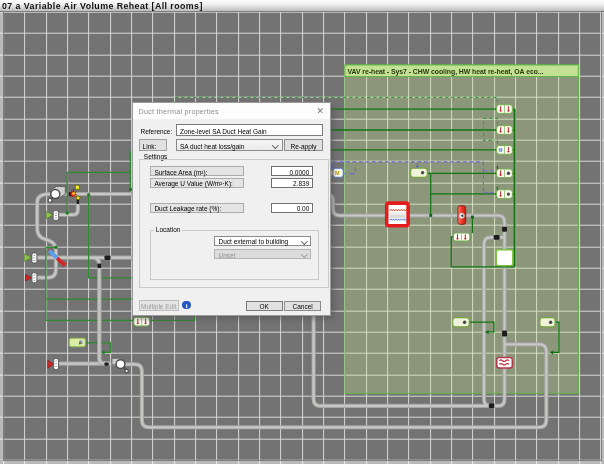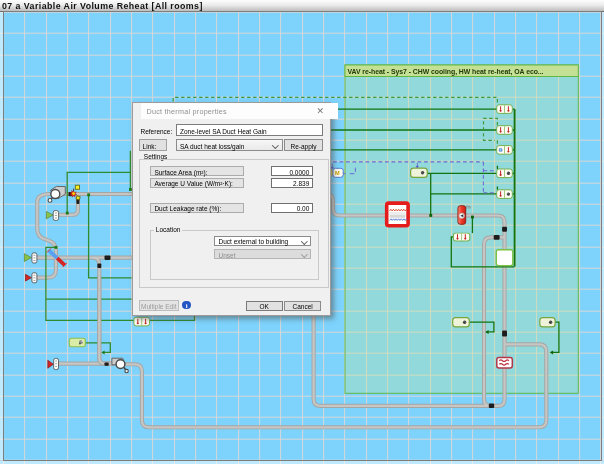--- a/index.html
+++ b/index.html
@@ -1,33 +1,33 @@
 <!DOCTYPE html>
 <html><head>
 <meta charset="utf-8">
 <style>
   html,body{margin:0;padding:0;}
   #root{position:relative;width:604px;height:464px;overflow:hidden;
-    font-family:"Liberation Sans",sans-serif;background:#7dd3fc;}
+    font-family:"Liberation Sans",sans-serif;background:#737373;}
   #grid{position:absolute;left:0;top:0;width:604px;height:464px;
     background-image:
       repeating-linear-gradient(to right,#d7d7d6 0,#d7d7d6 1px,transparent 1px,transparent 21.33px),
       repeating-linear-gradient(to bottom,#d7d7d6 0,#d7d7d6 1px,transparent 1px,transparent 21.33px);
     background-position:3.1px 0,0 11.7px;}
   #frame{position:absolute;left:3px;top:11px;width:596.5px;height:448px;border:1px solid #7e7e7e;}
   #titlebar{position:absolute;left:0;top:0;width:604px;height:11px;
     background:linear-gradient(#fdfdfd,#ececec 45%,#bdbdbd);border-bottom:1px solid #6f6f6f;}
   #titlebar span{position:absolute;left:2px;top:0.5px;font-size:8.8px;font-weight:bold;color:#111;
     letter-spacing:0.44px;white-space:pre;}
   #svgmain{position:absolute;left:0;top:0;}
   
   #dlg{position:absolute;left:131.5px;top:101.5px;width:197.5px;height:212.5px;
     background:#f0f0f0;border:1px solid #9b9b9b;
     box-shadow:3px 3px 5px rgba(80,80,80,0.55);font-family:"Liberation Sans",sans-serif;}
-  #dlgtitle{position:absolute;left:0;top:0;width:100%;height:16px;background:#fdfdfd;margin-left:8px;}
+  #dlgtitle{position:absolute;left:0;top:0;width:100%;height:16px;background:#fdfdfd;}
   #dlgtitle span{position:absolute;left:6px;top:4.5px;font-size:7.2px;color:#8f8f8f;letter-spacing:0.25px;}
   #dlgx{position:absolute;right:6px;top:4px;font-size:9px;color:#777;line-height:8px;font-weight:normal;}
   .lbl{position:absolute;font-size:6.5px;color:#000;white-space:pre;}
   .box{position:absolute;box-sizing:border-box;}
   .gray{background:#e4e4e4;border:1px solid #ababab;}
   .field{background:#fff;border:1px solid #707070;text-align:right;}
   .btn{background:#e1e1e1;border:1px solid #8b8b8b;text-align:center;}
   .grp{border:1px solid #c9c9c9;}
   .combo{background:linear-gradient(#f7f7f7,#e9e9e9);border:1px solid #8b8b8b;}
   .chev{position:absolute;right:4px;top:3px;width:3.6px;height:3.6px;border-right:1.1px solid #555;border-bottom:1.1px solid #555;transform:rotate(45deg);}

